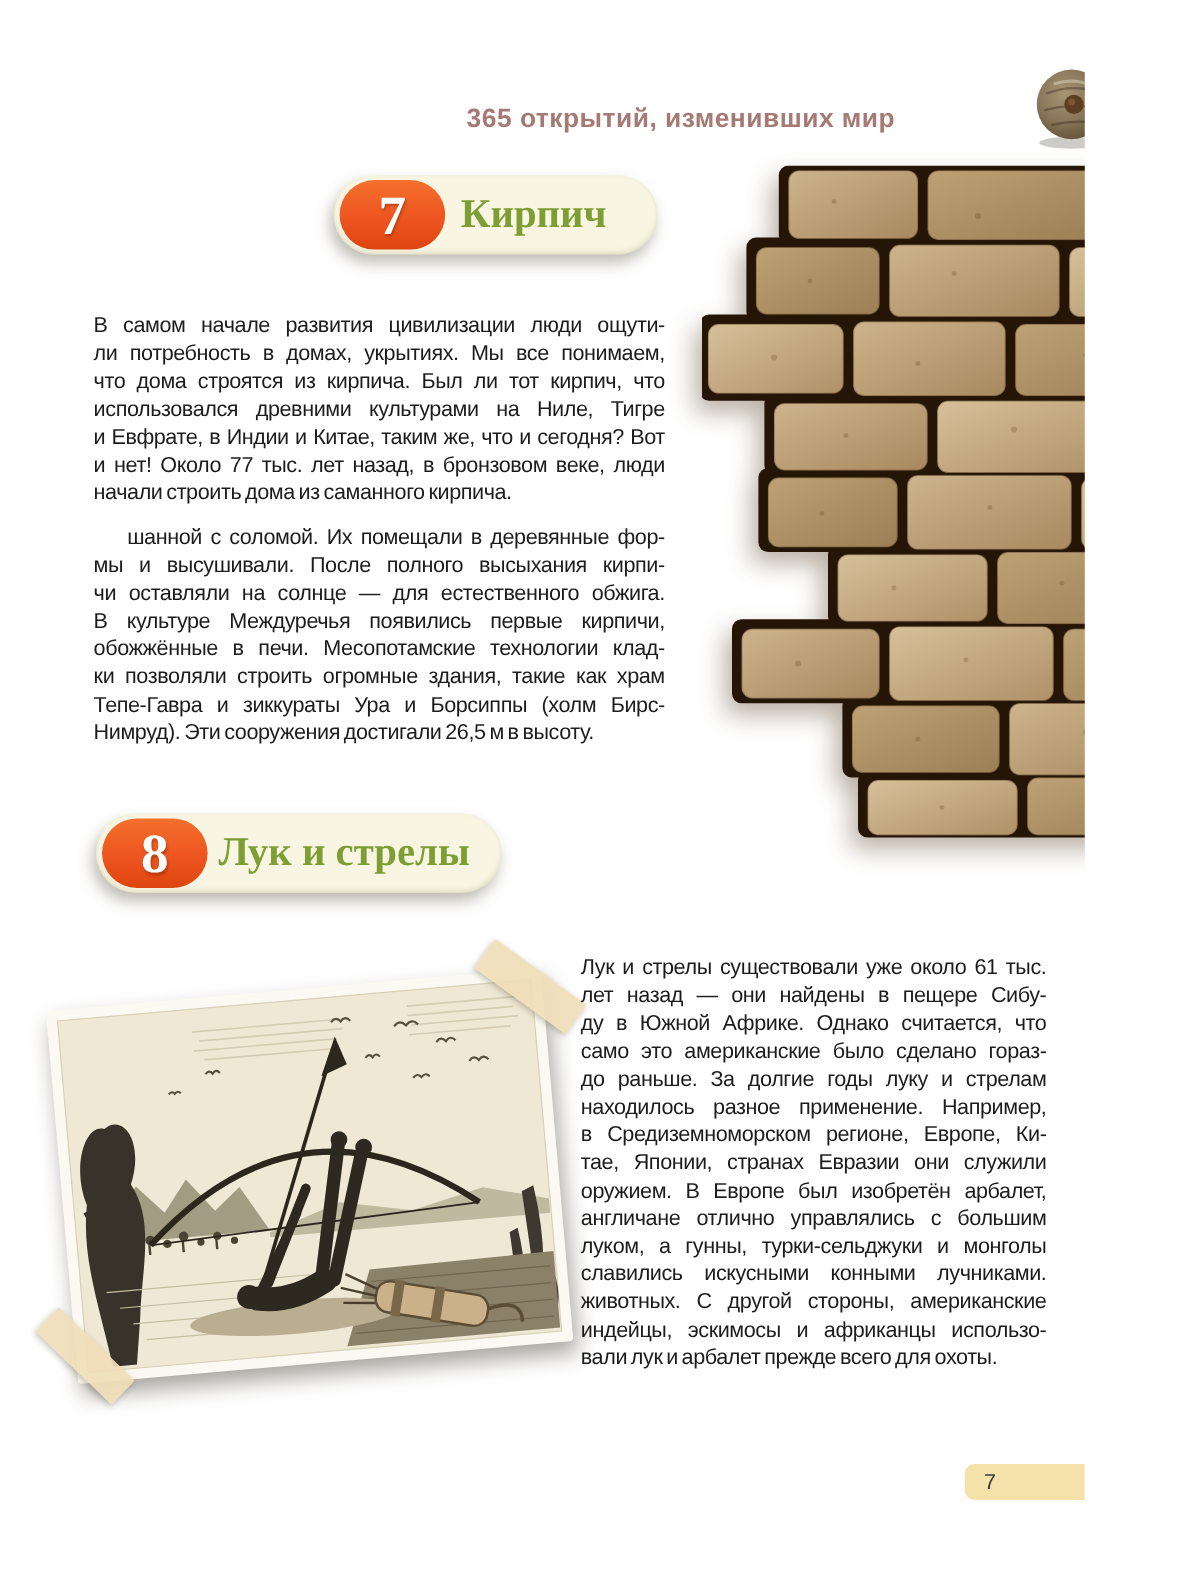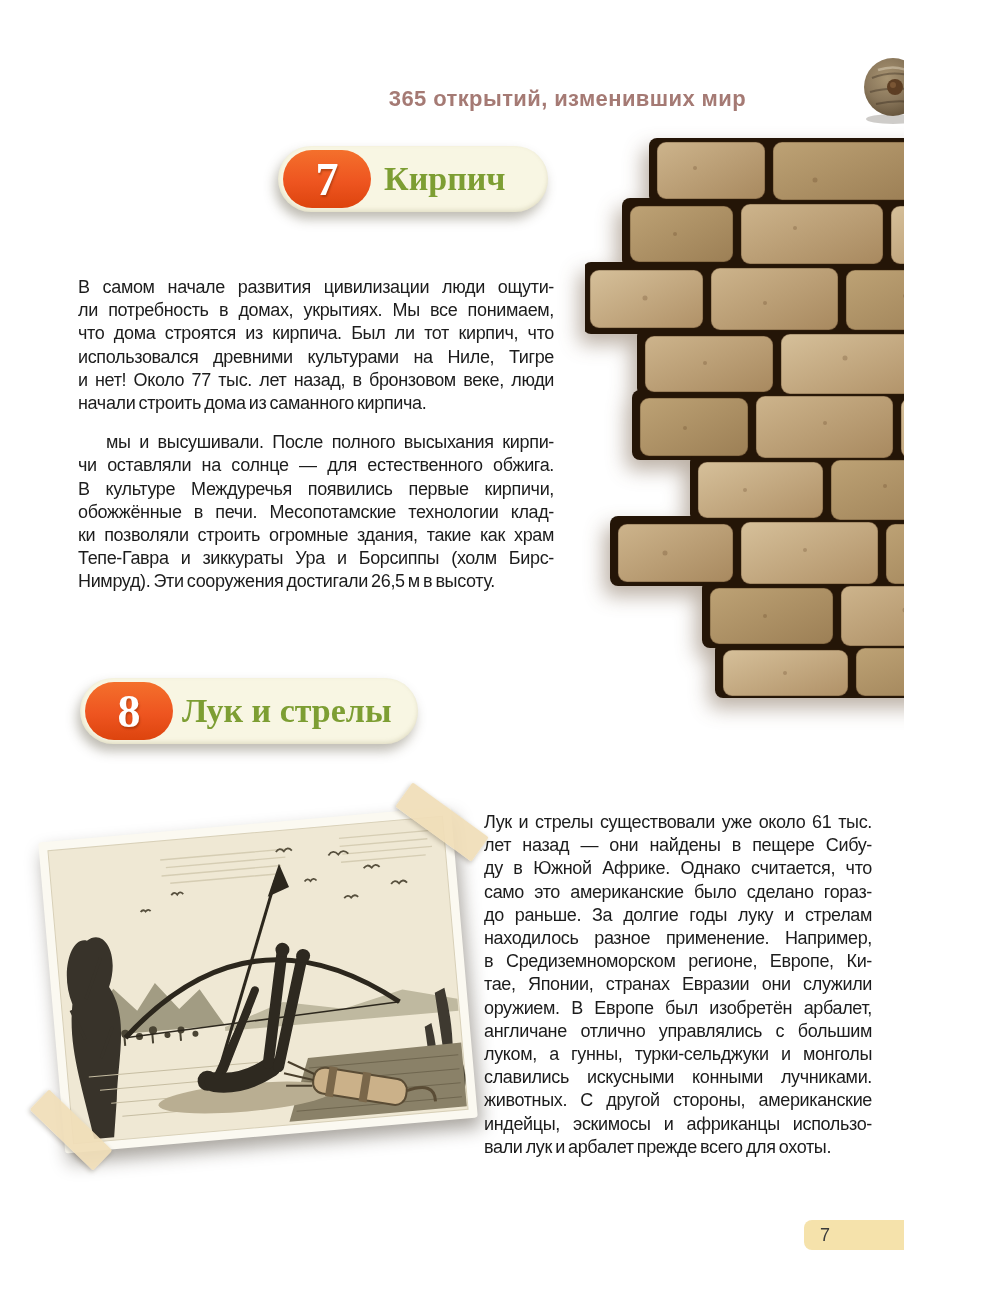--- a/index.html
+++ b/index.html
@@ -30,21 +30,21 @@
   .badge-title{
     position:absolute;top:0;height:66px;display:flex;align-items:center;
     font-family:"Liberation Serif",serif;font-weight:bold;font-size:34px;
     color:var(--title-green,#7d9e33);
   }
 
   
   .col{position:absolute;}
   .col-brick{left:78px;top:260px;width:476px;}
   .col-bow{left:484px;top:795px;width:388px;}
-  .para{margin:16px 0 14px 0;}
+  .para{margin:0 0 14px 0;}
   .tline{
     font-size:18px;line-height:23.2px;letter-spacing:-.35px;word-spacing:-1.5px;
     text-align:justify;text-align-last:justify;white-space:nowrap;
   }
   .tline.last{text-align-last:left;}
   .indent-first .tline:first-child{text-indent:28px;}
 
   
   .brickwall{position:absolute;left:585px;top:138px;width:415px;height:562px;}
   .brickwall svg{filter:drop-shadow(-6px 10px 10px rgba(80,50,20,.38));}
@@ -184,24 +184,26 @@
     <div class="badge-num">7</div>
     <div class="badge-title" style="left:106px;font-family:Liberation Serif, serif;">Кирпич</div>
   </div>
 
   <div class="col col-brick">
     <div class="para">
         <div class="tline">В самом начале развития цивилизации люди ощути-</div>
         <div class="tline">ли потребность в домах, укрытиях. Мы все понимаем,</div>
         <div class="tline">что дома строятся из кирпича. Был ли тот кирпич, что</div>
         <div class="tline">использовался древними культурами на Ниле, Тигре</div>
+        <div class="tline">и Евфрате, в Индии и Китае, таким же, что и сегодня? Вот</div>
         <div class="tline">и нет! Около 77 тыс. лет назад, в бронзовом веке, люди</div>
         <div class="tline last">начали строить дома из саманного кирпича.</div>
       </div>
     <div class="para indent-first">
+        <div class="tline">шанной с соломой. Их помещали в деревянные фор-</div>
         <div class="tline">мы и высушивали. После полного высыхания кирпи-</div>
         <div class="tline">чи оставляли на солнце — для естественного обжига.</div>
         <div class="tline">В культуре Междуречья появились первые кирпичи,</div>
         <div class="tline">обожжённые в печи. Месопотамские технологии клад-</div>
         <div class="tline">ки позволяли строить огромные здания, такие как храм</div>
         <div class="tline">Тепе-Гавра и зиккураты Ура и Борсиппы (холм Бирс-</div>
         <div class="tline last">Нимруд). Эти сооружения достигали 26,5 м в высоту.</div>
       </div>
   </div>
 

